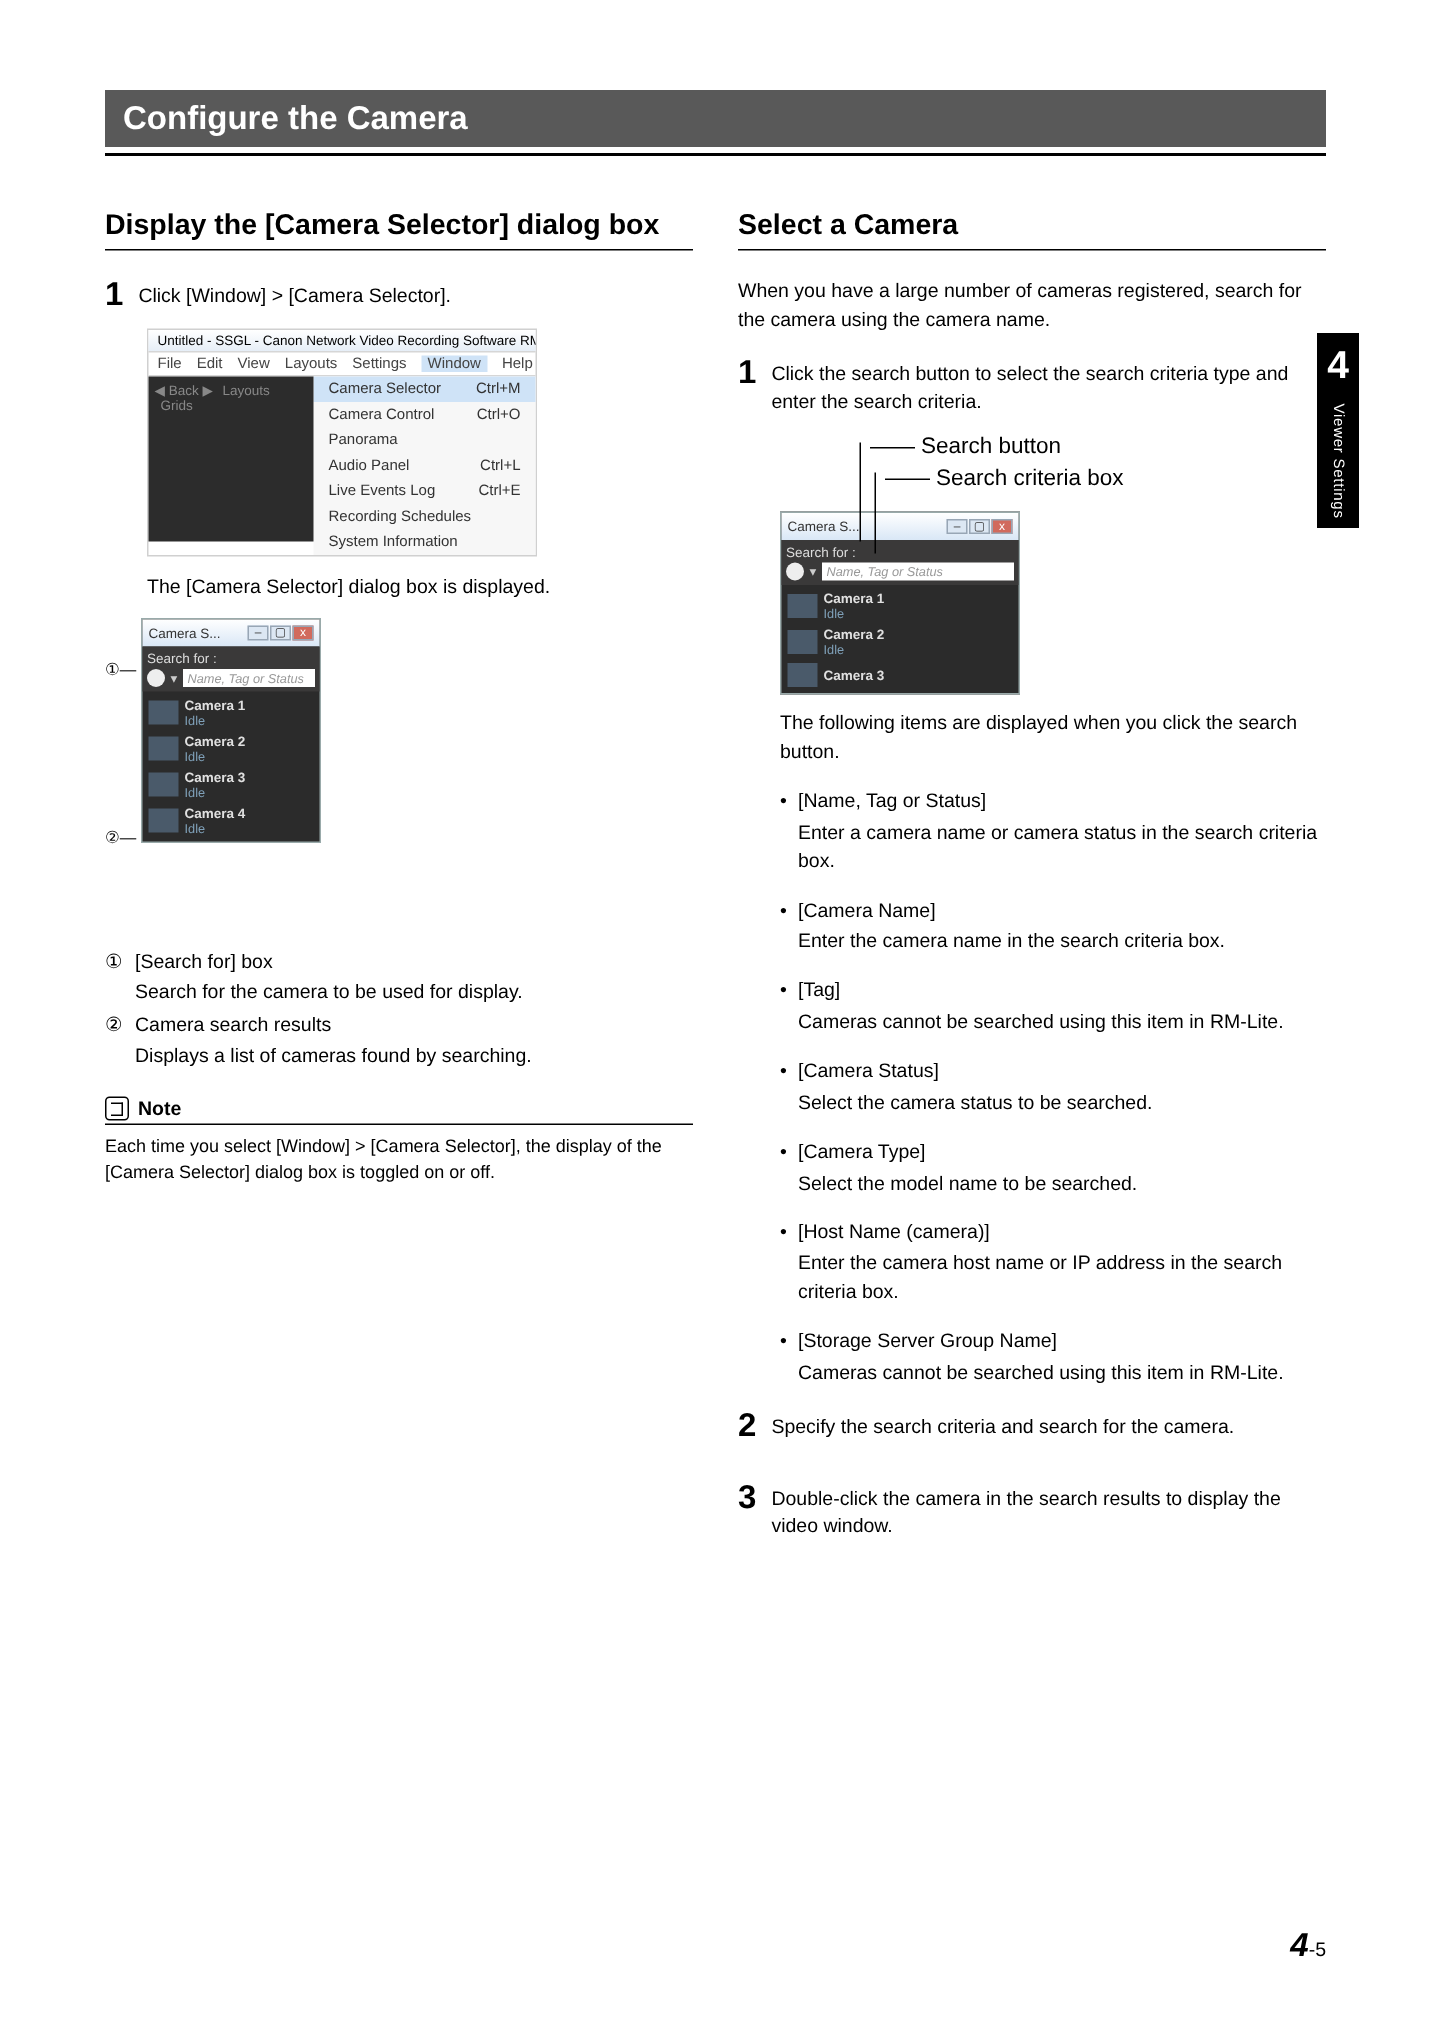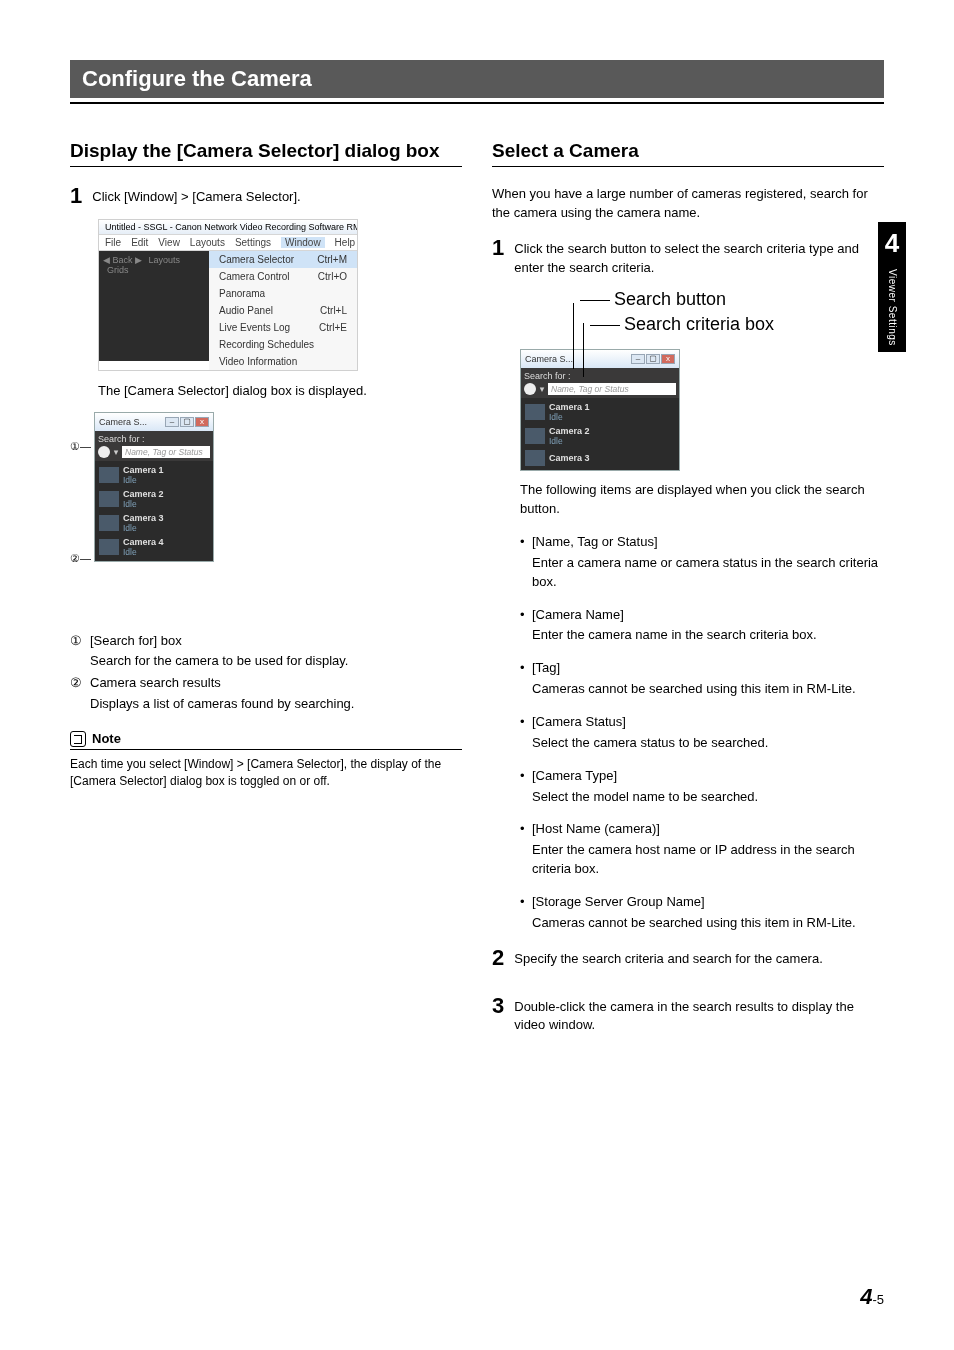--- a/index.html
+++ b/index.html
@@ -49,21 +49,21 @@
   .legend-num{min-width:14px}
   .legend-body .lt{}
   .legend-body .ld{margin-top:2px}
   .note-head{display:flex;align-items:flex-start;gap:6px;border-bottom:1px solid #000;padding-bottom:2px;margin:18px 0 6px 0}
   .note-icon{width:16px;height:16px;border:1.5px solid #000;border-radius:3px;position:relative}
   .note-icon::before{content:"";position:absolute;left:3px;top:3px;width:7px;height:7px;border-top:1.5px solid #000;border-right:1.5px solid #000;border-bottom:1.5px solid #000}
   .note-label{font-weight:bold;font-size:13px}
   .note-text{font-size:12px;line-height:1.45}
   .fig3-wrap{margin-left:28px;margin-bottom:10px}
   .fig3-labels{position:relative}
-  .fig3-lbl{font-size:18px;margin-bottom:4px}
+  .fig3-lbl{font-size:15px;margin-bottom:4px}
   .fig3-lbl .line{display:inline-block;width:30px;border-top:1px solid #000;vertical-align:middle;margin-right:4px}
   .fig3-lbl.l1{margin-left:60px}
   .fig3-lbl.l2{margin-left:70px;margin-bottom:14px}
   .fig3-lines{position:relative;height:0}
   .vline1{position:absolute;left:53px;top:-46px;width:1px;height:66px;background:#000}
   .vline2{position:absolute;left:63px;top:-26px;width:1px;height:54px;background:#000}
   .fig3{width:160px;background:#2b2b2b;border:1px solid #9aa;margin-top:6px}
   .fig3-top{background:linear-gradient(#fff,#d9e7f6);height:18px;font-size:9px;display:flex;align-items:center;padding:0 4px;color:#333}
   .fig3-top .wbtns{margin-left:auto;display:flex;gap:1px}
   .indent{margin-left:28px}
@@ -132,21 +132,21 @@
             </div>
           <div class="fig1-menu-row">
               <span>Live Events Log</span>
               <span>Ctrl+E</span>
             </div>
           <div class="fig1-menu-row">
               <span>Recording Schedules</span>
               <span></span>
             </div>
           <div class="fig1-menu-row">
-              <span>Video Information</span>
+              <span>System Information</span>
               <span></span>
             </div>
         </div>
       </div>
     </div>
 
     <div class="caption">The [Camera Selector] dialog box is displayed.</div>
 
     <div class="fig2-wrap">
       <div class="fig2-callouts" style="height:210px">

